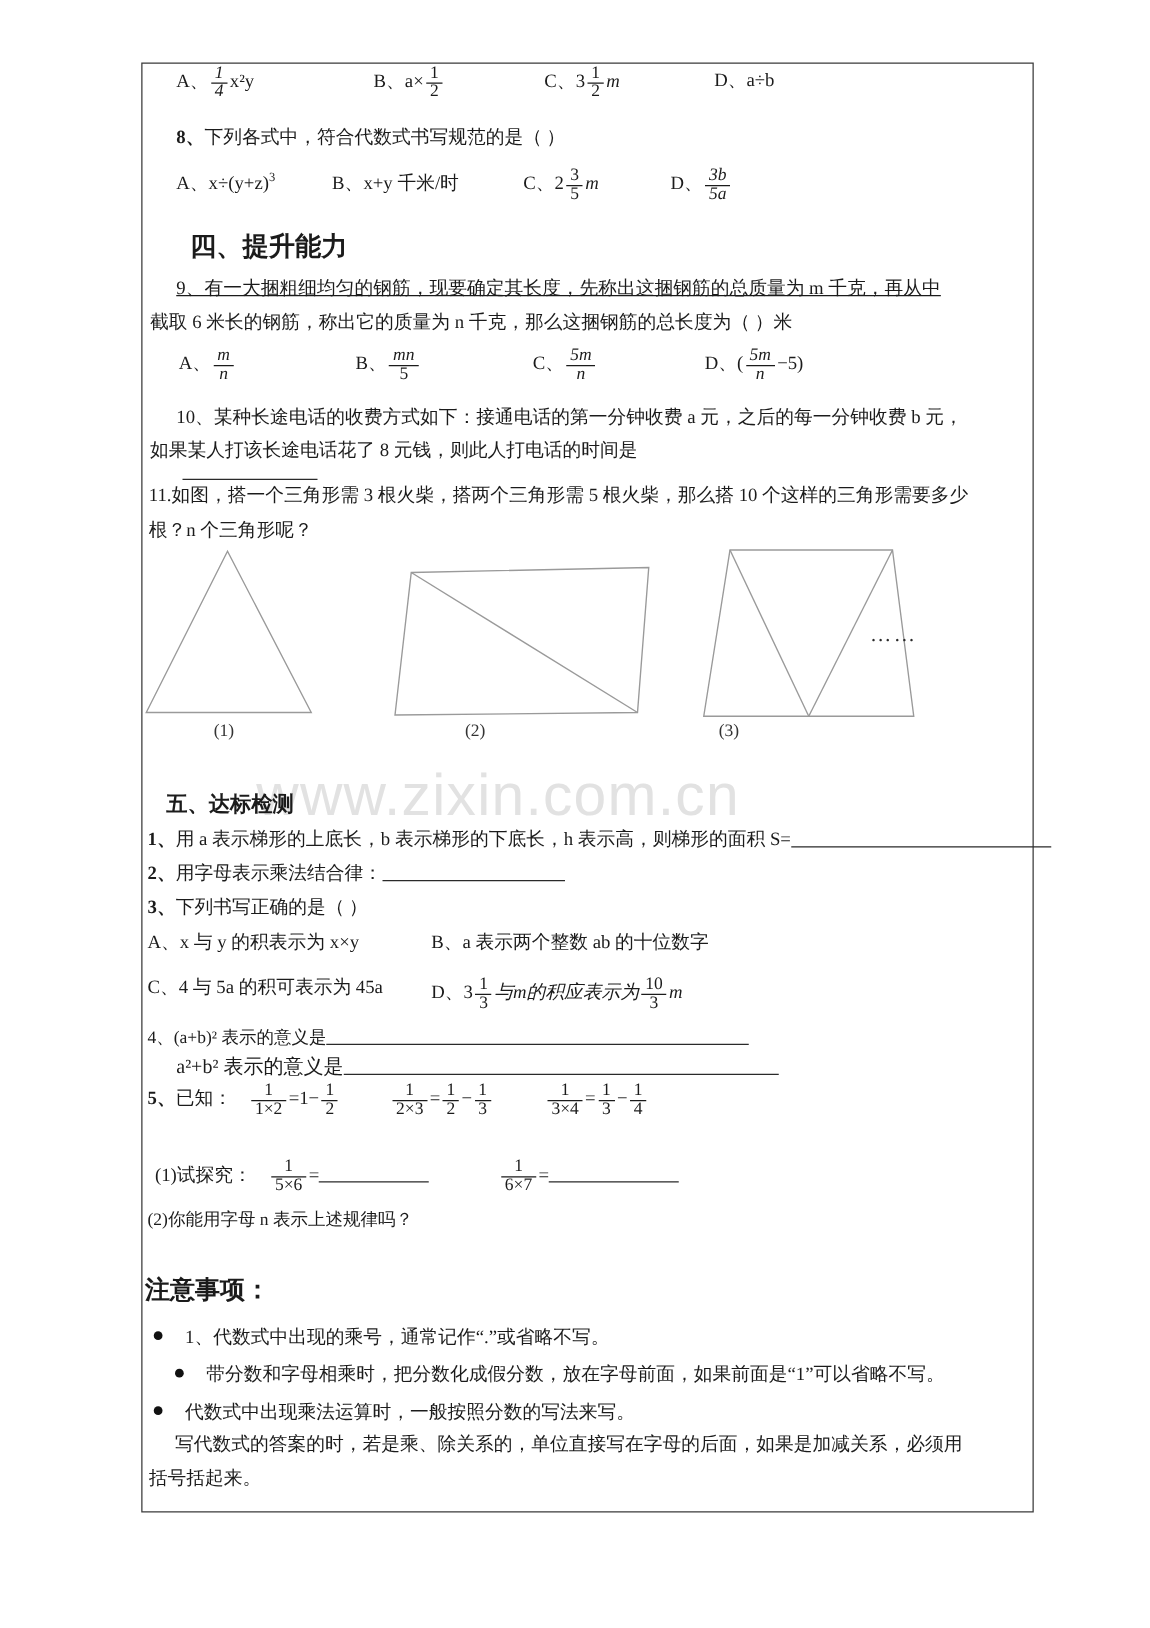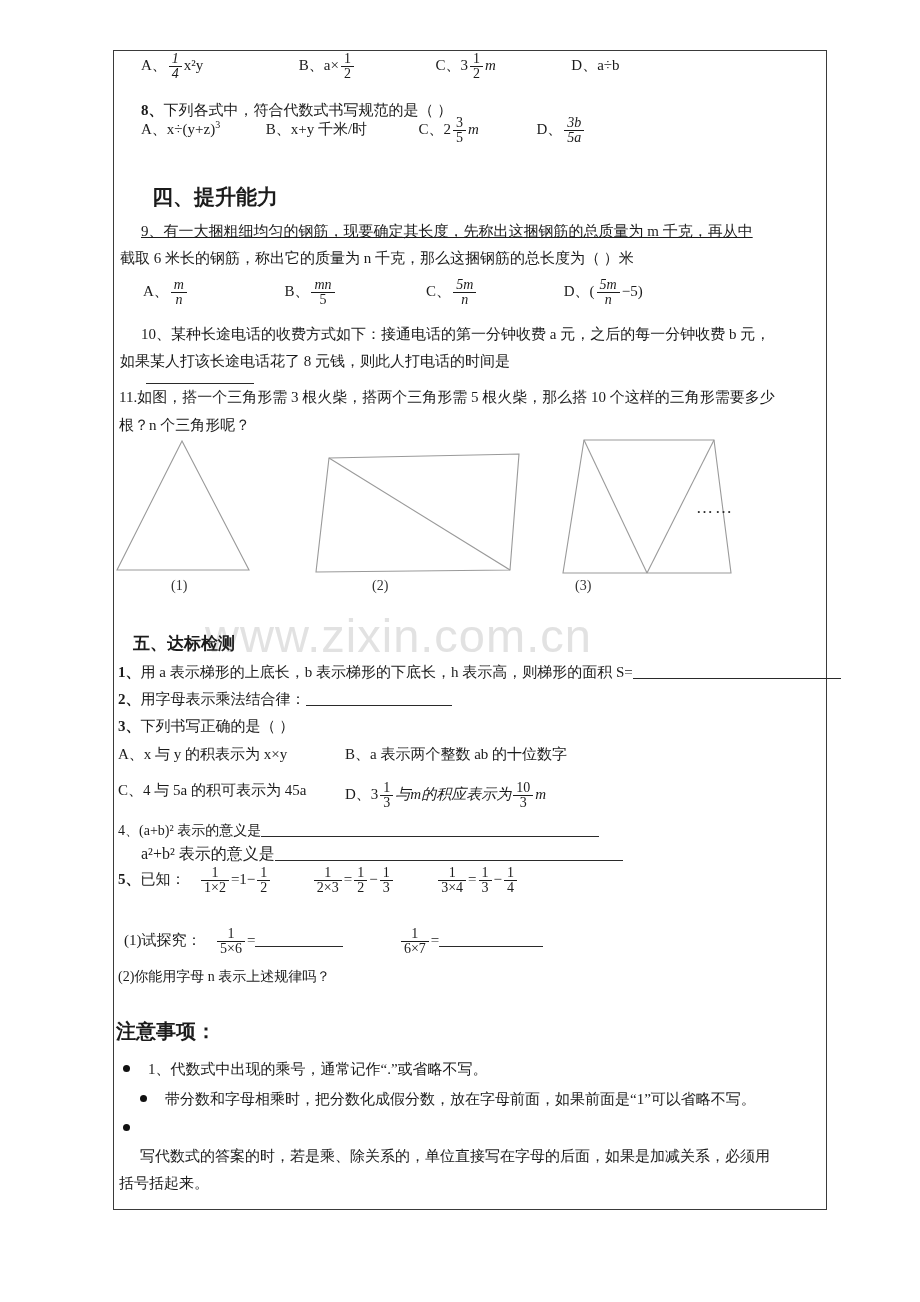--- a/index.html
+++ b/index.html
@@ -158,21 +158,21 @@
     <span style="display:inline-block;width:68px"></span>
     <span class="opt">
       <span>D、</span><span>a÷b</span>
     </span>
   </div>
 
   <div class="row" style="left:141px; top:101px; font-size:15px;">
     <span class="bold">8、</span><span>下列各式中，符合代数式书写规范的是（          ）</span>
   </div>
 
-  <div class="row" style="left:141px; top:116px;">
+  <div class="row" style="left:141px; top:134px;">
     <span class="opt">
       <span>A、</span><span>x÷(y+z)</span><sup style="font-size:10px">3</sup>
     </span>
     <span style="display:inline-block;width:38px"></span>
     <span class="opt">
       <span>B、</span><span>x+y 千米/时</span>
     </span>
     <span style="display:inline-block;width:44px"></span>
     <span class="opt">
       <span>C、</span><span>2</span><span class="frac"><span class="num">3</span><span class="den">5</span></span><span class="ital">m</span>
@@ -293,19 +293,19 @@
 
   <div class="sec-head" style="left:116px; top:1018px; font-size:20px;">注意事项：</div>
 
   <div class="bullet-row" style="left:123px; top:1060px;">
     <span class="bullet-dot"></span><span>1、代数式中出现的乘号，通常记作“.”或省略不写。</span>
   </div>
   <div class="bullet-row" style="left:140px; top:1090px;">
     <span class="bullet-dot"></span><span>带分数和字母相乘时，把分数化成假分数，放在字母前面，如果前面是“1”可以省略不写。</span>
   </div>
   <div class="bullet-row" style="left:123px; top:1120px;">
-    <span class="bullet-dot"></span>
+    <span class="bullet-dot"></span><span>代数式中出现乘法运算时，一般按照分数的写法来写。</span>
   </div>
 
   <div class="row" style="left:140px; top:1147px;">写代数式的答案的时，若是乘、除关系的，单位直接写在字母的后面，如果是加减关系，必须用</div>
   <div class="row" style="left:119px; top:1174px;">括号括起来。</div>
 
 </div>
 
 </body></html>

